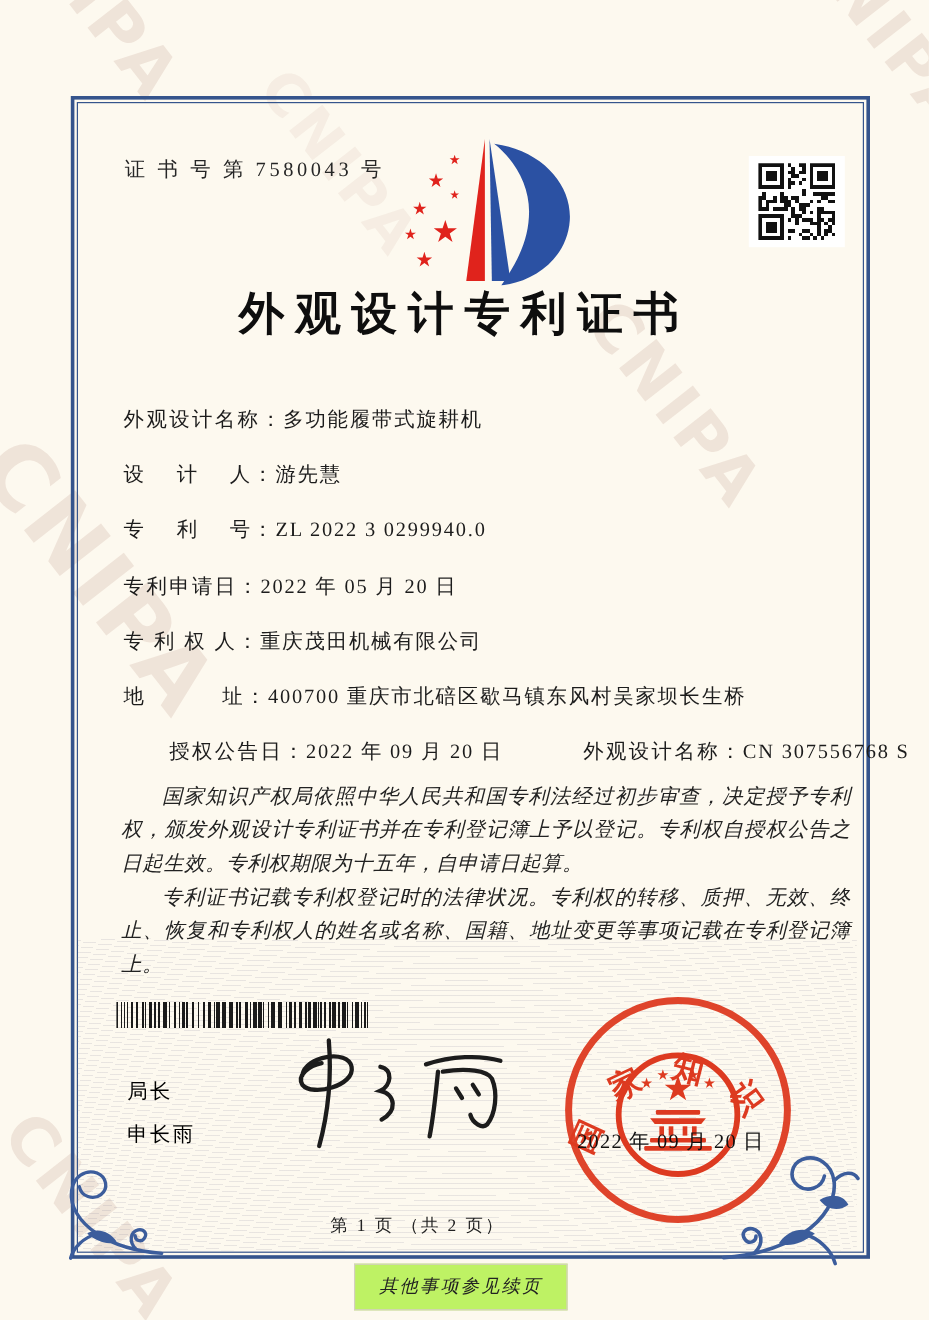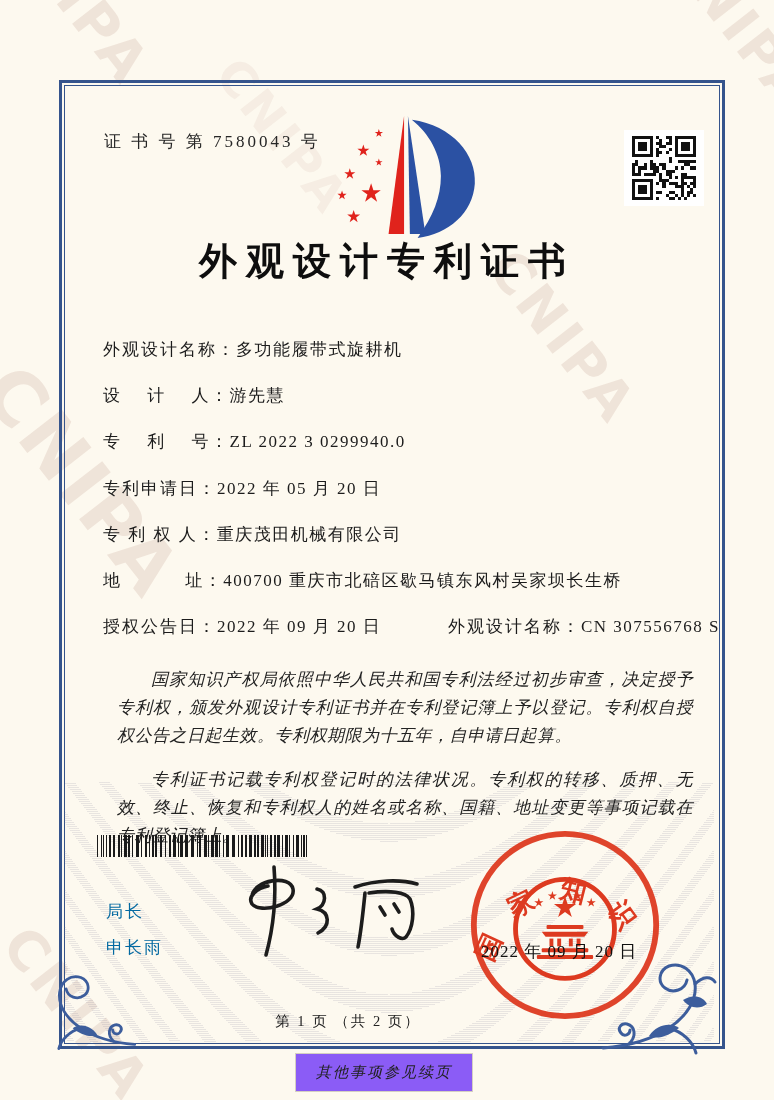--- a/index.html
+++ b/index.html
@@ -51,40 +51,40 @@
     position:absolute;left:103px;z-index:4;font-size:17px;
     letter-spacing:1.5px;color:#1c1c1c;white-space:nowrap;
   }
   .field .lbl{letter-spacing:2px;}
   .grant-no{position:absolute;left:345px;top:0;}
   .paras{
     position:absolute;left:101px;top:650px;width:608px;z-index:4;
     font-size:17px;line-height:28px;text-align:justify;
     font-style:italic;color:#222;
   }
-  .paras p{margin:16px;text-indent:2em;letter-spacing:0.5px;}
+  .paras p{margin:0;text-indent:2em;letter-spacing:0.5px;}
   .barcode{position:absolute;left:97px;top:835px;z-index:4;}
   .officer{
     position:absolute;left:106px;top:894px;z-index:5;
-    font-family:Liberation Serif, serif;
-    font-size:17px;color:#0369a1;letter-spacing:2px;line-height:36px;
+    font-family:Liberation Mono, monospace;
+    font-size:17px;color:#000000;letter-spacing:2px;line-height:36px;
   }
   .signature{position:absolute;left:218px;top:862px;z-index:5;}
   .seal{position:absolute;left:468px;top:828px;z-index:6;}
   .seal-date{
     position:absolute;left:481px;top:940px;z-index:7;
     font-size:17px;letter-spacing:1px;color:#101010;white-space:nowrap;
   }
   .page-info{
     position:absolute;left:0;top:1012px;width:696px;text-align:center;z-index:5;
     font-size:14.5px;letter-spacing:2px;color:#222;
   }
   .footer-note{
     position:absolute;left:295px;top:1053px;z-index:8;
-    background:#8b5cf6;border:1px solid #d5cfc2;
+    background:#bef264;border:1px solid #d5cfc2;
     padding:9px 20px;font-size:15px;font-style:italic;
     letter-spacing:2px;color:#222;white-space:nowrap;
   }
   .ornament{position:absolute;z-index:7;}
   .ornament.br{left:598px;top:936px;}
   .ornament.bl{left:40px;top:952px;transform:scaleX(-1);}
 </style>
 </head>
 <body>
 
@@ -350,21 +350,21 @@
 </div>
 <div class="field" style="top:477px;">
   <span class="lbl">专利申请日：</span><span>2022 年 05 月 20 日</span>
 </div>
 <div class="field" style="top:523px;">
   <span class="lbl">专 利 权 人：</span><span>重庆茂田机械有限公司</span>
 </div>
 <div class="field" style="top:569px;">
   <span class="lbl">地　　　 址：</span><span>400700  重庆市北碚区歇马镇东风村吴家坝长生桥</span>
 </div>
-<div class="field" style="top:615px;width:606px;">
+<div class="field" style="top:615px;width:606px;margin-left:38px;">
   <span class="lbl">授权公告日：</span><span>2022 年 09 月 20 日</span>
   <span class="grant-no">
     <span class="lbl">外观设计名称：</span><span>CN 307556768 S</span>
   </span>
 </div>
 
 <div class="paras">
   <p>国家知识产权局依照中华人民共和国专利法经过初步审查，决定授予专利权，颁发外观设计专利证书并在专利登记簿上予以登记。专利权自授权公告之日起生效。专利权期限为十五年，自申请日起算。</p>
   <p>专利证书记载专利权登记时的法律状况。专利权的转移、质押、无效、终止、恢复和专利权人的姓名或名称、国籍、地址变更等事项记载在专利登记簿上。</p>
 </div>

